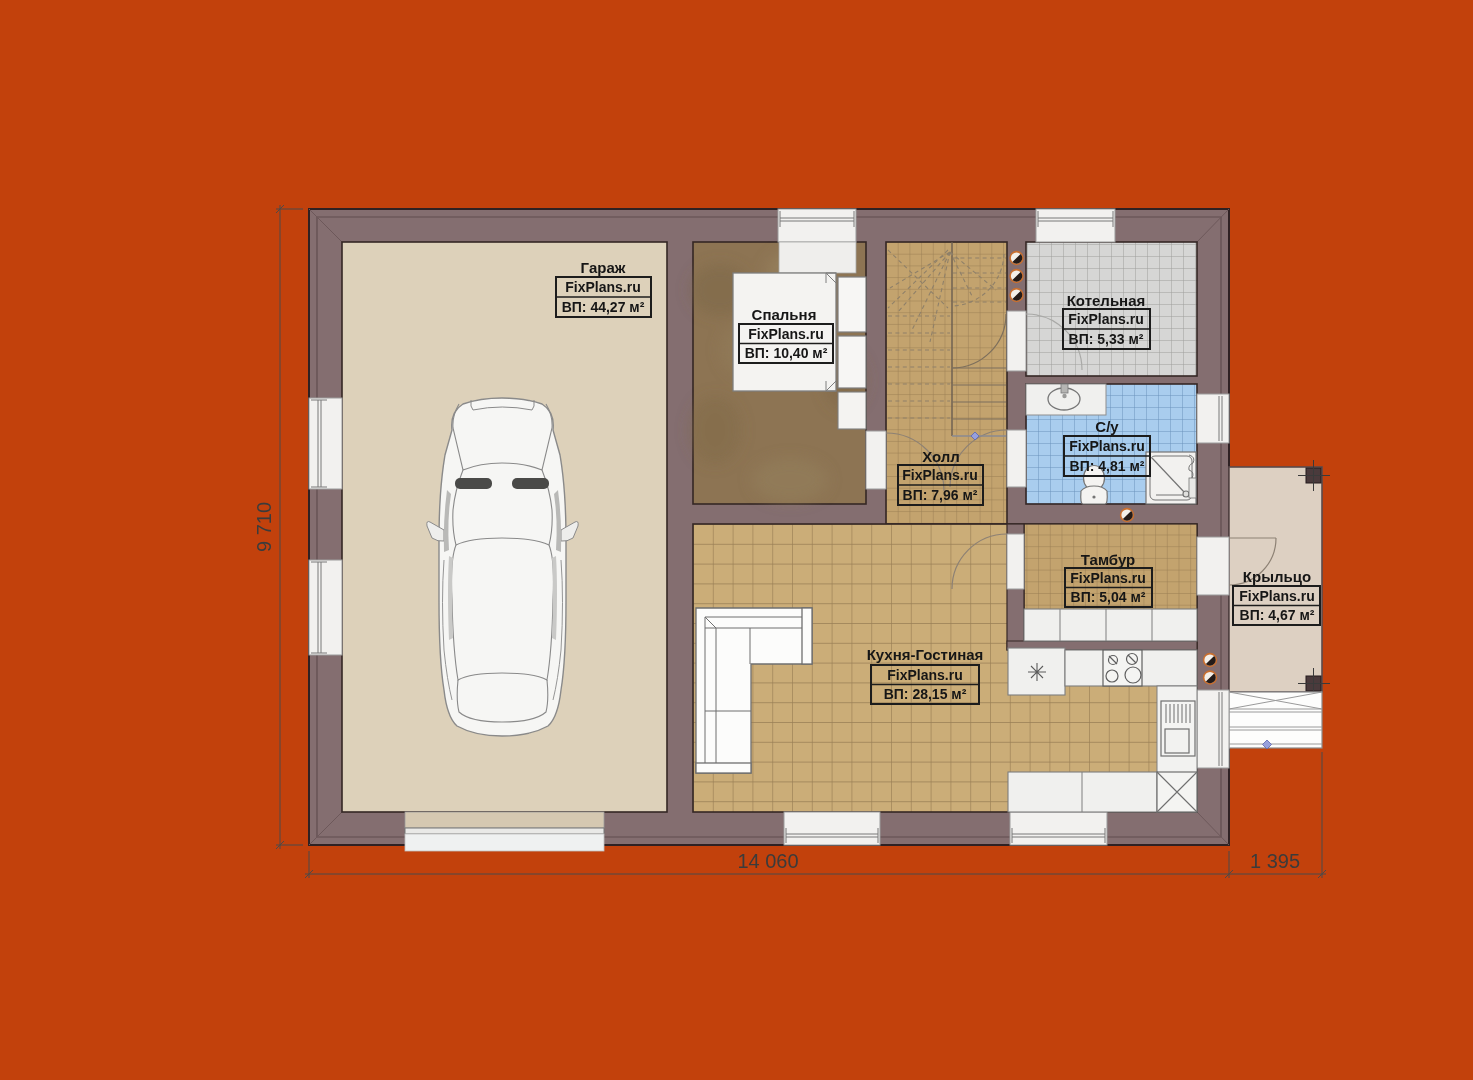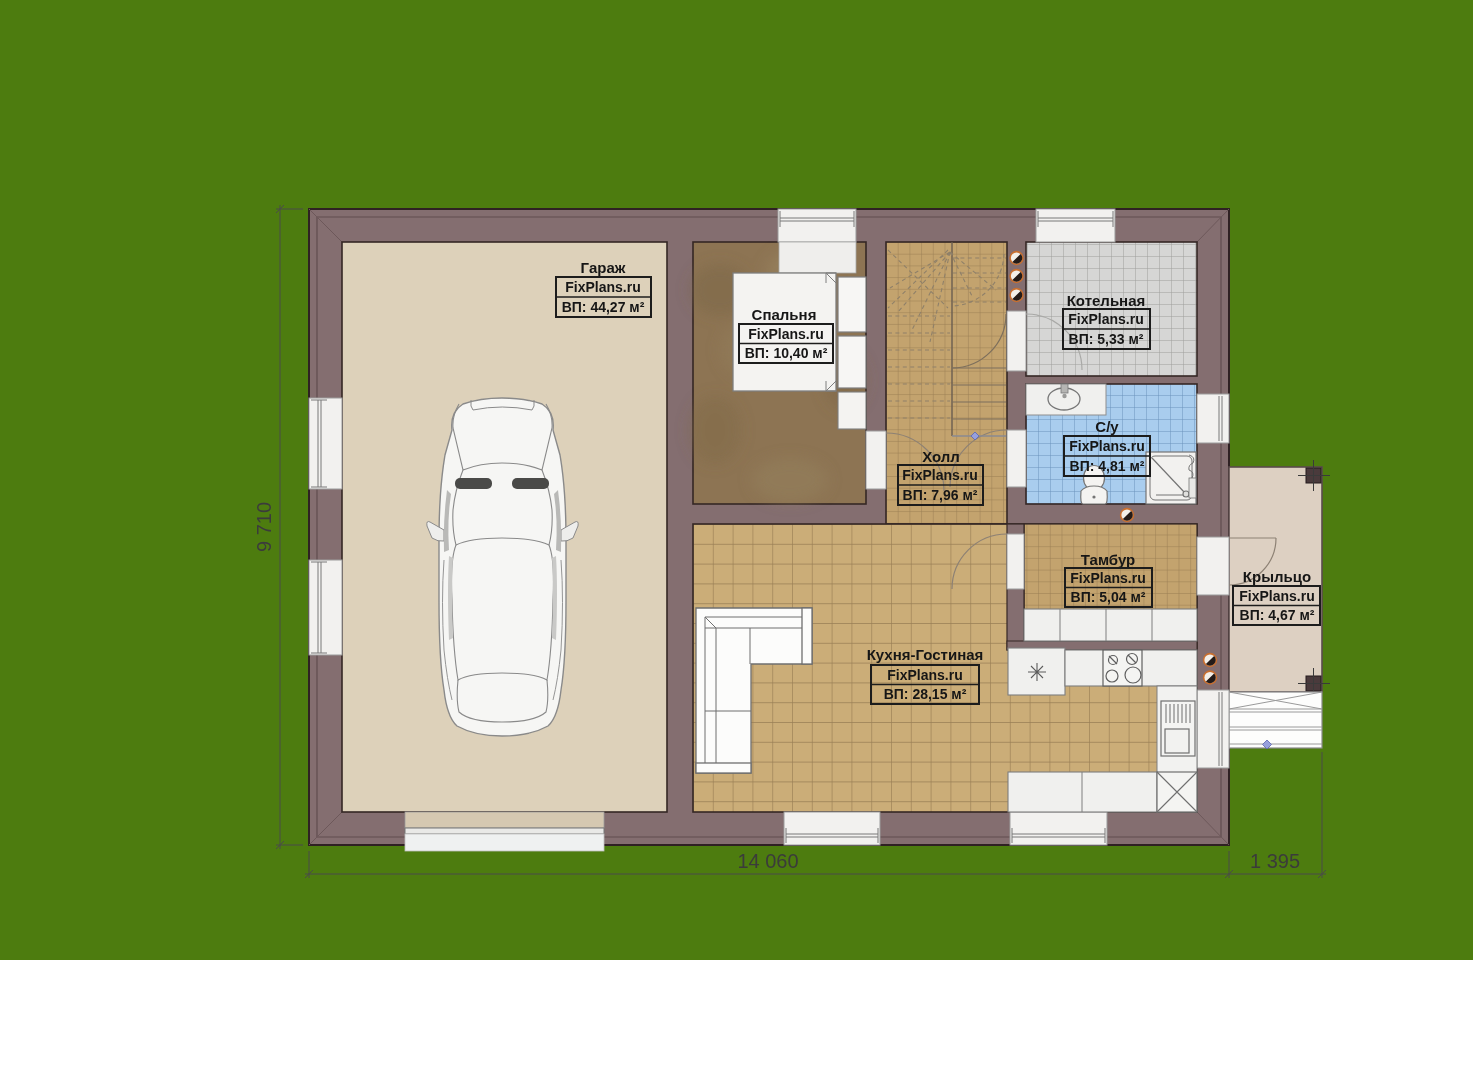--- a/index.html
+++ b/index.html
@@ -1,16 +1,16 @@
 <!DOCTYPE html>
 <html><head>
 <meta charset="utf-8">
 <style>
 html,body{margin:0;padding:0;background:#ffffff;}
-#page{position:relative;width:1473px;height:960px;background:#4d7c0f;overflow:hidden;font-family:"Liberation Sans",sans-serif;}
+#page{position:relative;width:1473px;height:1080px;background:#c2410c;overflow:hidden;font-family:"Liberation Sans",sans-serif;}
 </style>
 </head>
 <body>
 <div id="page">
 <svg width="1473" height="1080" viewBox="0 0 1473 1080">
 <defs>
 <pattern id="tKit" patternUnits="userSpaceOnUse" x="693" y="524" width="19.8" height="19.8">
   <rect width="19.8" height="19.8" fill="#cbad78"></rect>
   <path d="M0 0H19.8M0 0V19.8" stroke="#6e5837" stroke-opacity="0.55" stroke-width="1.3" fill="none"></path>
 </pattern>

